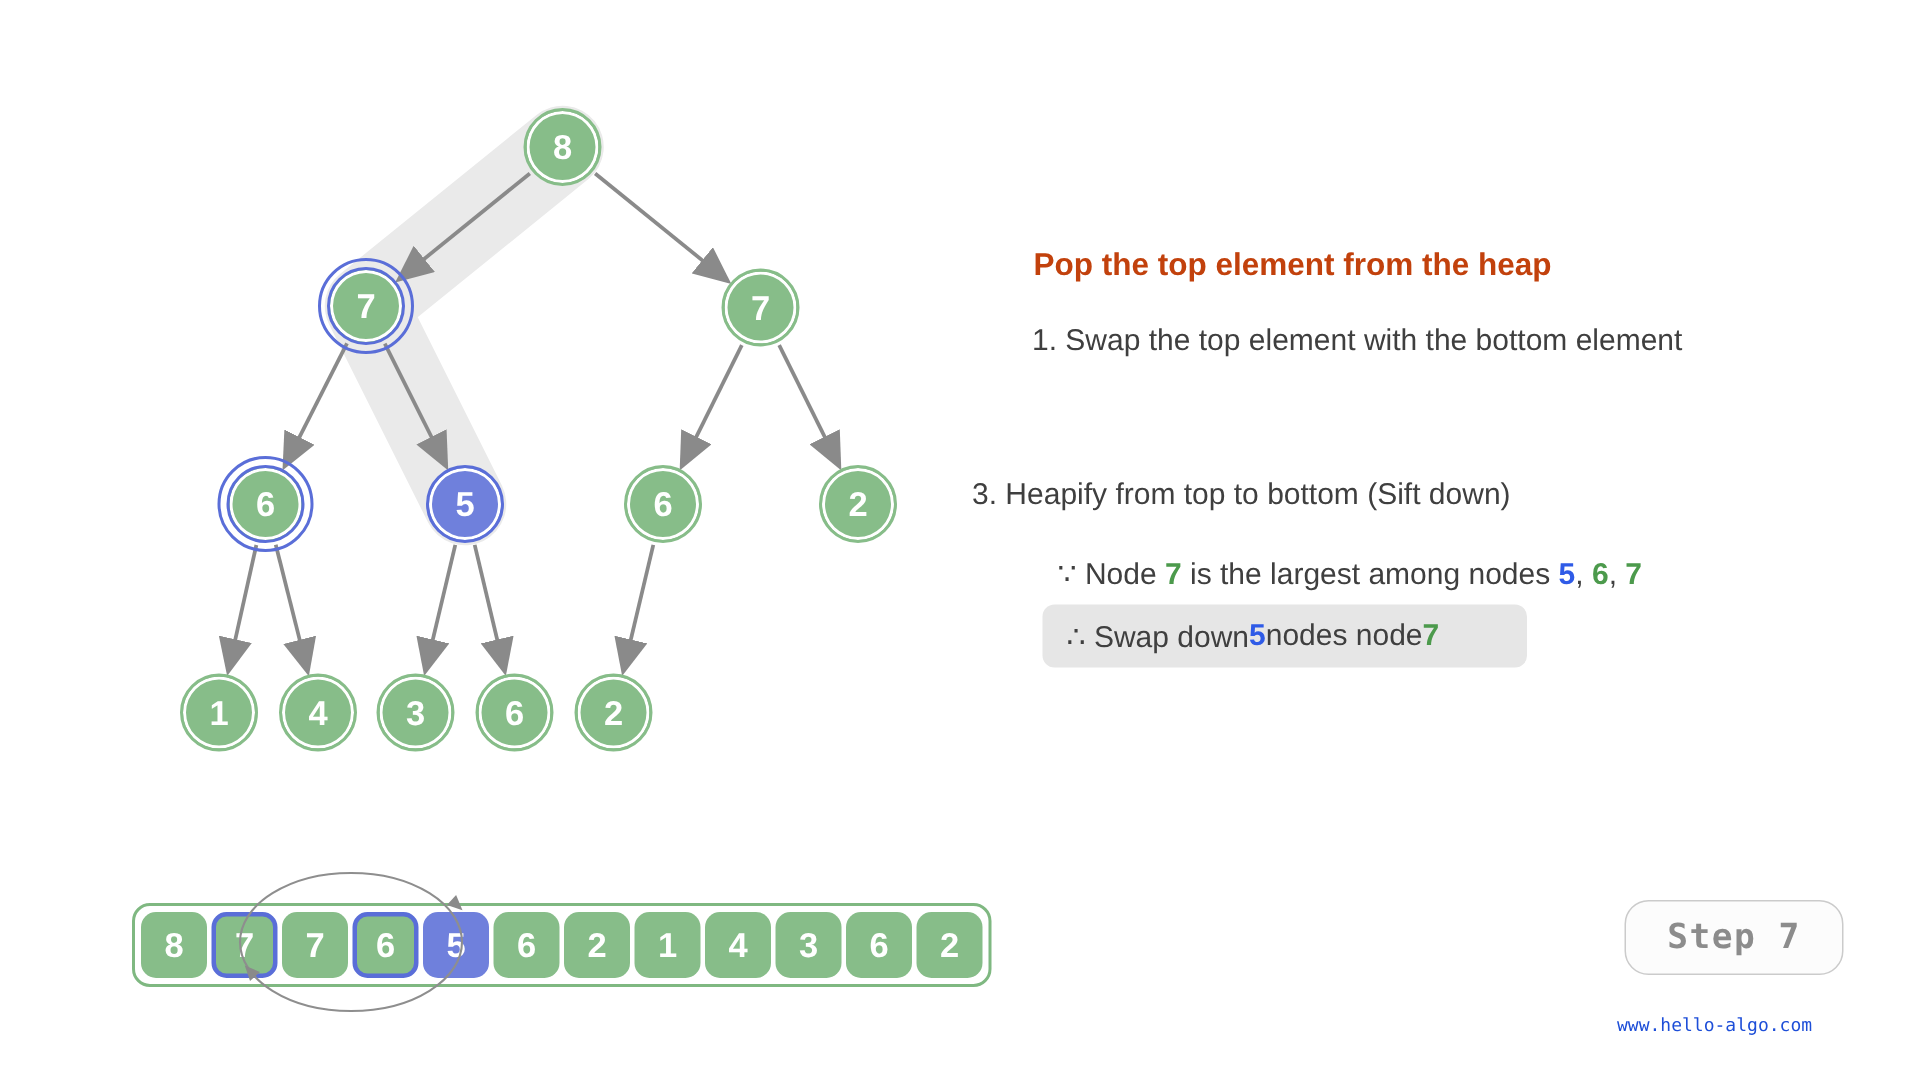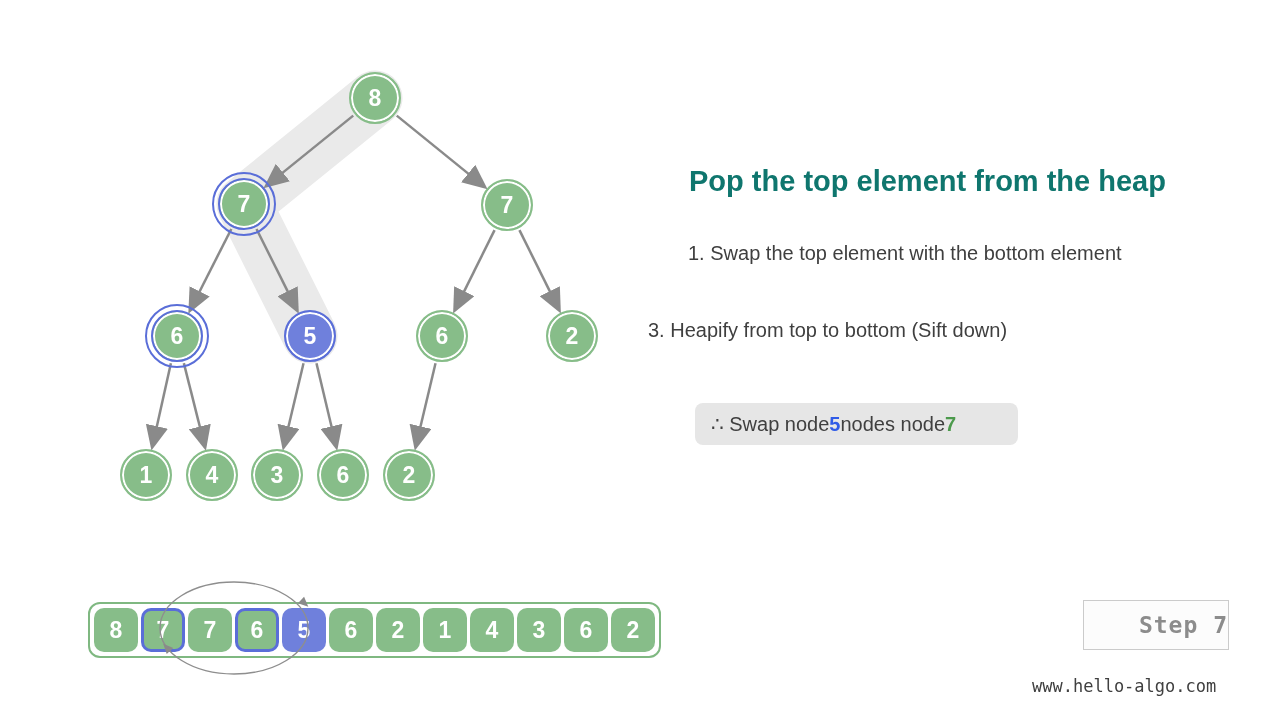--- a/index.html
+++ b/index.html
@@ -23,21 +23,21 @@
   .tnode.green      { background:#87BD89; border-color:#87BD89; }
   .tnode.green-ring { background:#87BD89; border-color:#5A6ED8; }
   .tnode.blue       { background:#6F80DC; border-color:#5A6ED8; }
   .tnode.green-ring::after {
     content:""; position:absolute; inset:-8px; border-radius:50%;
     border:2px solid #5A6ED8;
   }
 
   
   .panel-text { position:absolute; color:#3F3F3F; font-size:20px; z-index:1; white-space:nowrap; }
-  .panel-title { font-size:29px; font-weight:700; color:#0f766e; }
+  .panel-title { font-size:21px; font-weight:700; color:#c2410c; }
   .seg-green { color:#4C9A4C; font-weight:700; }
   .seg-blue  { color:#2F5BE7; font-weight:700; }
   .therefore-box {
     position:absolute; left:695px; top:403px; width:323px; height:42px;
     background:#E6E6E6; border-radius:8px; display:flex; align-items:center;
     padding-left:16px; font-size:20px; color:#3F3F3F; z-index:1; white-space:nowrap;
   }
 
   
   .array-wrap {
@@ -49,29 +49,29 @@
     width:44px; height:44px; border-radius:10px; background:#87BD89;
     display:flex; align-items:center; justify-content:center;
     color:#fff; font-weight:700; font-size:23px;
   }
   .cell.green-outline { border:3px solid #5A6ED8; }
   .cell.blue { background:#6F80DC; }
 
   
   .step-btn {
     position:absolute; left:1083px; top:600px; width:146px; height:50px;
-    background:#FCFCFC; border:1.5px solid #CBCBCB; border-radius:0;
-    display:flex; align-items:center; justify-content:flex-end;
+    background:#FCFCFC; border:1.5px solid #CBCBCB; border-radius:16px;
+    display:flex; align-items:center; justify-content:center;
     font-family:"DejaVu Sans Mono", monospace; font-size:23px; font-weight:700;
     color:#8C8C8C; letter-spacing:1px; z-index:1; cursor:pointer;
   }
 
   .watermark {
-    position:absolute; left:1032px; top:676px;
-    font-family:"DejaVu Sans Mono", monospace; font-size:17px; color:#404040;
+    position:absolute; left:1078px; top:676px;
+    font-family:"DejaVu Sans Mono", monospace; font-size:12px; color:#1d4ed8;
     z-index:1; white-space:nowrap;
   }
 </style>
 </head>
 <body>
 
 <div id="canvas">
 
   <svg id="bg-svg" class="layer" width="1280" height="720">
       <polyline points="375,98 244,204 310,336" fill="none" stroke="#EAEAEA" stroke-width="55" stroke-linecap="round" stroke-linejoin="round"></polyline>
@@ -102,24 +102,25 @@
       <div class="tnode green" style="left: 442px; top: 336px;">6</div>
       <div class="tnode green" style="left: 572px; top: 336px;">2</div>
       <div class="tnode green" style="left: 146px; top: 475px;">1</div>
       <div class="tnode green" style="left: 212px; top: 475px;">4</div>
       <div class="tnode green" style="left: 277px; top: 475px;">3</div>
       <div class="tnode green" style="left: 343px; top: 475px;">6</div>
       <div class="tnode green" style="left: 409px; top: 475px;">2</div>
     </div>
 
   <div class="panel-text panel-title" style="left:689px; top:165px;">Pop the top element from the heap</div>
-  <div class="panel-text" style="left:688px; top:216px;margin-top:26px;">1. Swap the top element with the bottom element</div>
+  <div class="panel-text" style="left:688px; top:216px;">1. Swap the top element with the bottom element</div>
   <div class="panel-text" style="left:648px; top:319px;">3. Heapify from top to bottom (Sift down)</div>
+  <div class="panel-text" style="left:705px; top:370px;"><span>∵ Node </span><span class="seg-green">7</span><span> is the largest among nodes </span><span class="seg-blue">5</span><span>, </span><span class="seg-green">6</span><span>, </span><span class="seg-green">7</span></div>
   <div class="therefore-box">
-      <span>∴ Swap node </span>
+      <span>∴ Swap down </span>
       <span class="seg-blue">5</span>
       <span> nodes node </span>
       <span class="seg-green">7</span>
     </div>
 
   <div class="array-wrap" id="array-cells">
       <div class="cell green">8</div>
       <div class="cell green-outline">7</div>
       <div class="cell green">7</div>
       <div class="cell green-outline">6</div>

